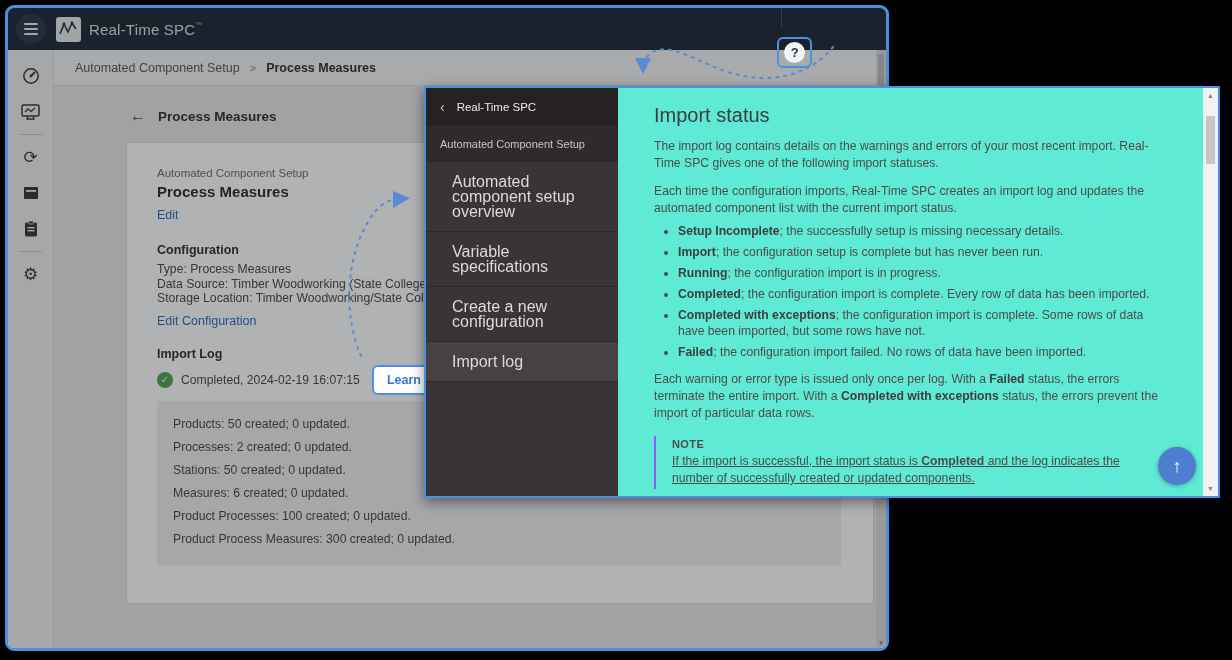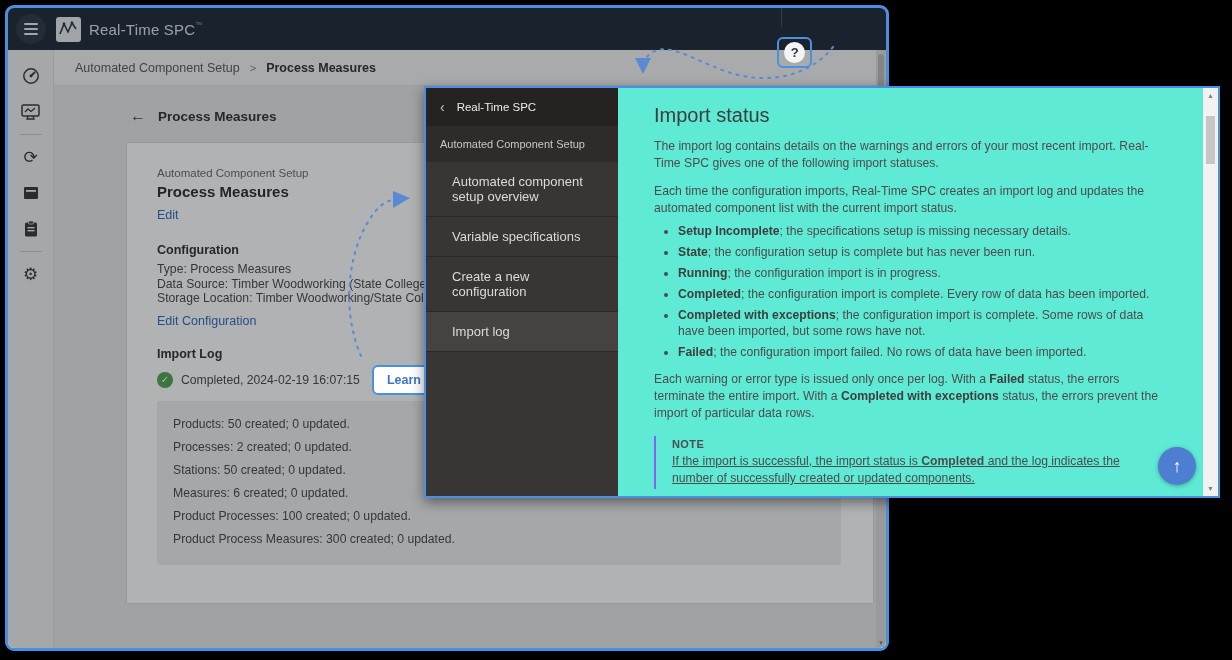--- a/index.html
+++ b/index.html
@@ -79,21 +79,21 @@
   
   .help-panel { position:absolute; left:424px; top:86px; width:796px; height:412px;
     border:2px solid #4a90e2; background:#fff; z-index:100; display:flex;
     box-shadow:0 4px 12px rgba(0,0,0,.45); }
   .hp-nav { width:192px; background:#393535; color:#dcdada; flex-shrink:0; }
   .hp-nav-head { height:38px; background:#262222; display:flex; align-items:center; gap:12px;
     padding:0 14px; font-size:11.5px; color:#eceaea; }
   .hp-nav-head .chev { font-size:14px; color:#cfcccc; }
   .hp-section { height:36px; background:#2f2b2b; display:flex; align-items:center;
     padding:0 14px; font-size:11px; color:#c9c6c6; }
-  .hp-item { padding:12px 14px 12px 26px; font-size:13px; line-height:15px;
+  .hp-item { padding:12px 14px 12px 26px; font-size:16px; line-height:15px;
     border-bottom:1px solid #2c2828; color:#dcdada; }
   .hp-item.selected { background:#474242; }
   .hp-content { position:relative; flex:1; background:#5eead4; overflow:hidden; }
   .hp-scroll { padding:16px 56px 0 36px; }
   .hp-title { font-size:20px; font-weight:500; color:#3d3d3d; }
   .hp-p { margin-top:11px; font-size:12.2px; line-height:17px; color:#4c4c4c; }
   .hp-ul { margin:6px 0 0 24px; }
   .hp-ul li { margin:5px 0; font-size:12.2px; line-height:16px; color:#4c4c4c; }
   .hp-ul li b, .hp-p b { color:#3e3e3e; }
   .hp-note { margin-top:14px; border-left:2px solid #8b5cf6; padding:2px 0 2px 16px; }
@@ -247,22 +247,22 @@
       <div class="hp-item">Create a new configuration</div>
       <div class="hp-item selected">Import log</div>
     </div>
 
     <div class="hp-content">
       <div class="hp-scroll">
         <div class="hp-title">Import status</div>
         <p class="hp-p">The import log contains details on the warnings and errors of your most recent import. Real-Time SPC gives one of the following import statuses.</p>
         <p class="hp-p">Each time the configuration imports, Real-Time SPC creates an import log and updates the automated component list with the current import status.</p>
         <ul class="hp-ul">
-          <li><b>Setup Incomplete</b><span>; the specifications setup is missing necessary details.</span></li>
-          <li><b>State</b><span>; the configuration setup is complete but has never been run.</span></li>
+          <li><b>Setup Incomplete</b><span>; the successfully setup is missing necessary details.</span></li>
+          <li><b>Import</b><span>; the configuration setup is complete but has never been run.</span></li>
           <li><b>Running</b><span>; the configuration import is in progress.</span></li>
           <li><b>Completed</b><span>; the configuration import is complete. Every row of data has been imported.</span></li>
           <li><b>Completed with exceptions</b><span>; the configuration import is complete. Some rows of data have been imported, but some rows have not.</span></li>
           <li><b>Failed</b><span>; the configuration import failed. No rows of data have been imported.</span></li>
         </ul>
         <p class="hp-p"><span>Each warning or error type is issued only once per log. With a </span><b>Failed</b><span> status, the errors terminate the entire import. With a </span><b>Completed with exceptions</b><span> status, the errors prevent the import of particular data rows.</span></p>
         <div class="hp-note">
           <div class="hp-note-label">NOTE</div>
           <div class="hp-note-text"><span>If the import is successful, the import status is </span><b>Completed</b><span> and the log indicates the number of successfully created or updated components.</span></div>
         </div>

